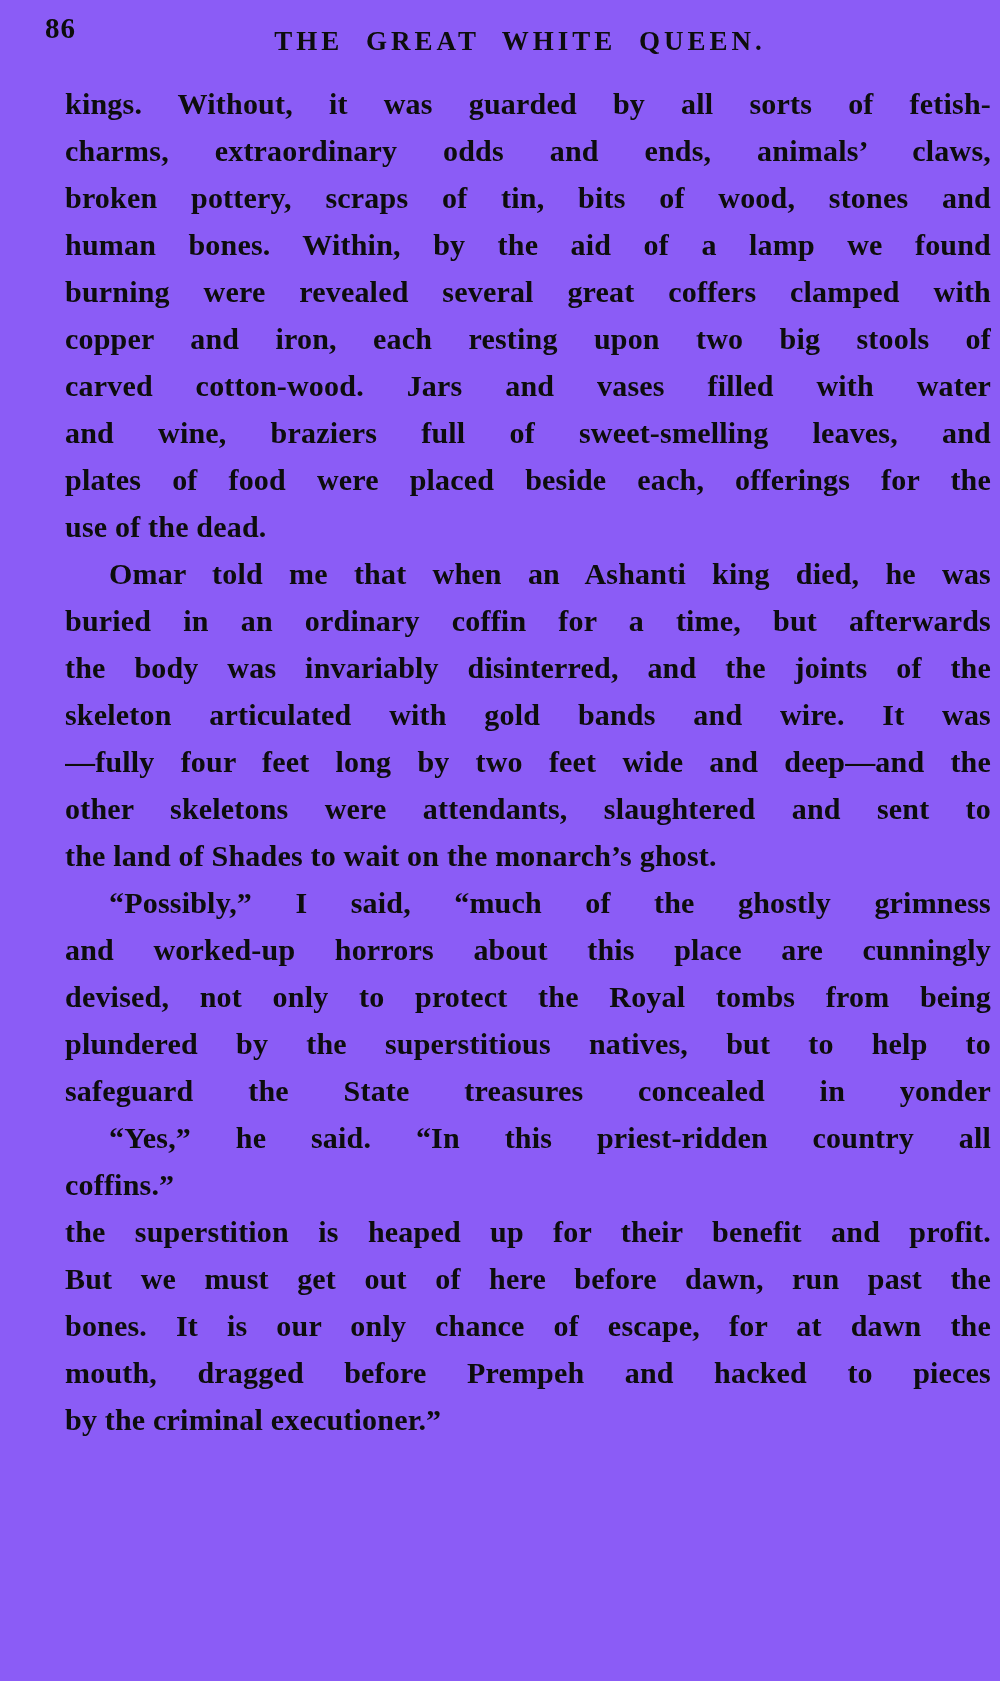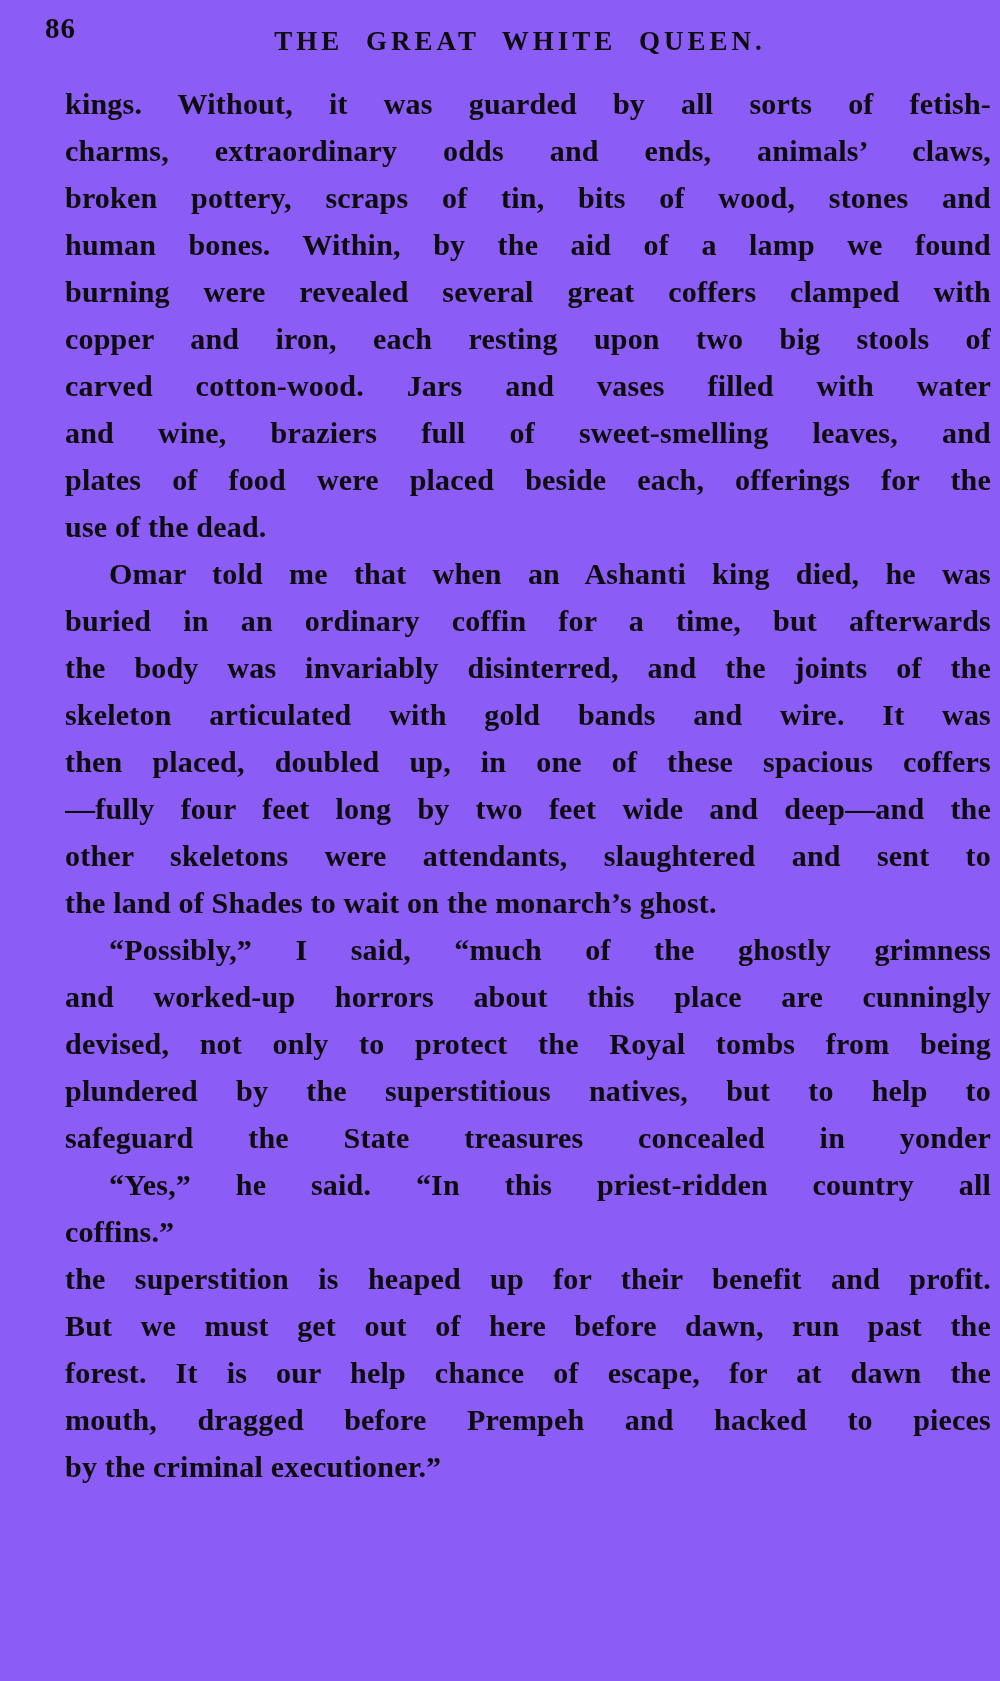--- a/index.html
+++ b/index.html
@@ -82,30 +82,29 @@
       <div class="line">burning were revealed several great coffers clamped with</div>
       <div class="line">copper and iron, each resting upon two big stools of</div>
       <div class="line">carved cotton-wood. Jars and vases filled with water</div>
       <div class="line">and wine, braziers full of sweet-smelling leaves, and</div>
       <div class="line">plates of food were placed beside each, offerings for the</div>
       <div class="line final">use of the dead.</div>
       <div class="line indent">Omar told me that when an Ashanti king died, he was</div>
       <div class="line">buried in an ordinary coffin for a time, but afterwards</div>
       <div class="line">the body was invariably disinterred, and the joints of the</div>
       <div class="line">skeleton articulated with gold bands and wire. It was</div>
-      <div class="line">then placed, doubled up, in one of these spacious coffers</div>
       <div class="line">—fully four feet long by two feet wide and deep—and the</div>
       <div class="line">other skeletons were attendants, slaughtered and sent to</div>
       <div class="line final">the land of Shades to wait on the monarch’s ghost.</div>
       <div class="line indent">“Possibly,” I said, “much of the ghostly grimness</div>
       <div class="line">and worked-up horrors about this place are cunningly</div>
       <div class="line">devised, not only to protect the Royal tombs from being</div>
       <div class="line">plundered by the superstitious natives, but to help to</div>
       <div class="line">safeguard the State treasures concealed in yonder</div>
       <div class="line indent">“Yes,” he said. “In this priest-ridden country all</div>
       <div class="line final">coffins.”</div>
       <div class="line">the superstition is heaped up for their benefit and profit.</div>
       <div class="line">But we must get out of here before dawn, run past the</div>
-      <div class="line">forest. It is our help chance of escape, for at dawn the</div>
+      <div class="line">bones. It is our only chance of escape, for at dawn the</div>
       <div class="line">mouth, dragged before Prempeh and hacked to pieces</div>
       <div class="line final">by the criminal executioner.”</div>
     </main>
 </div>
 
 </body></html>

